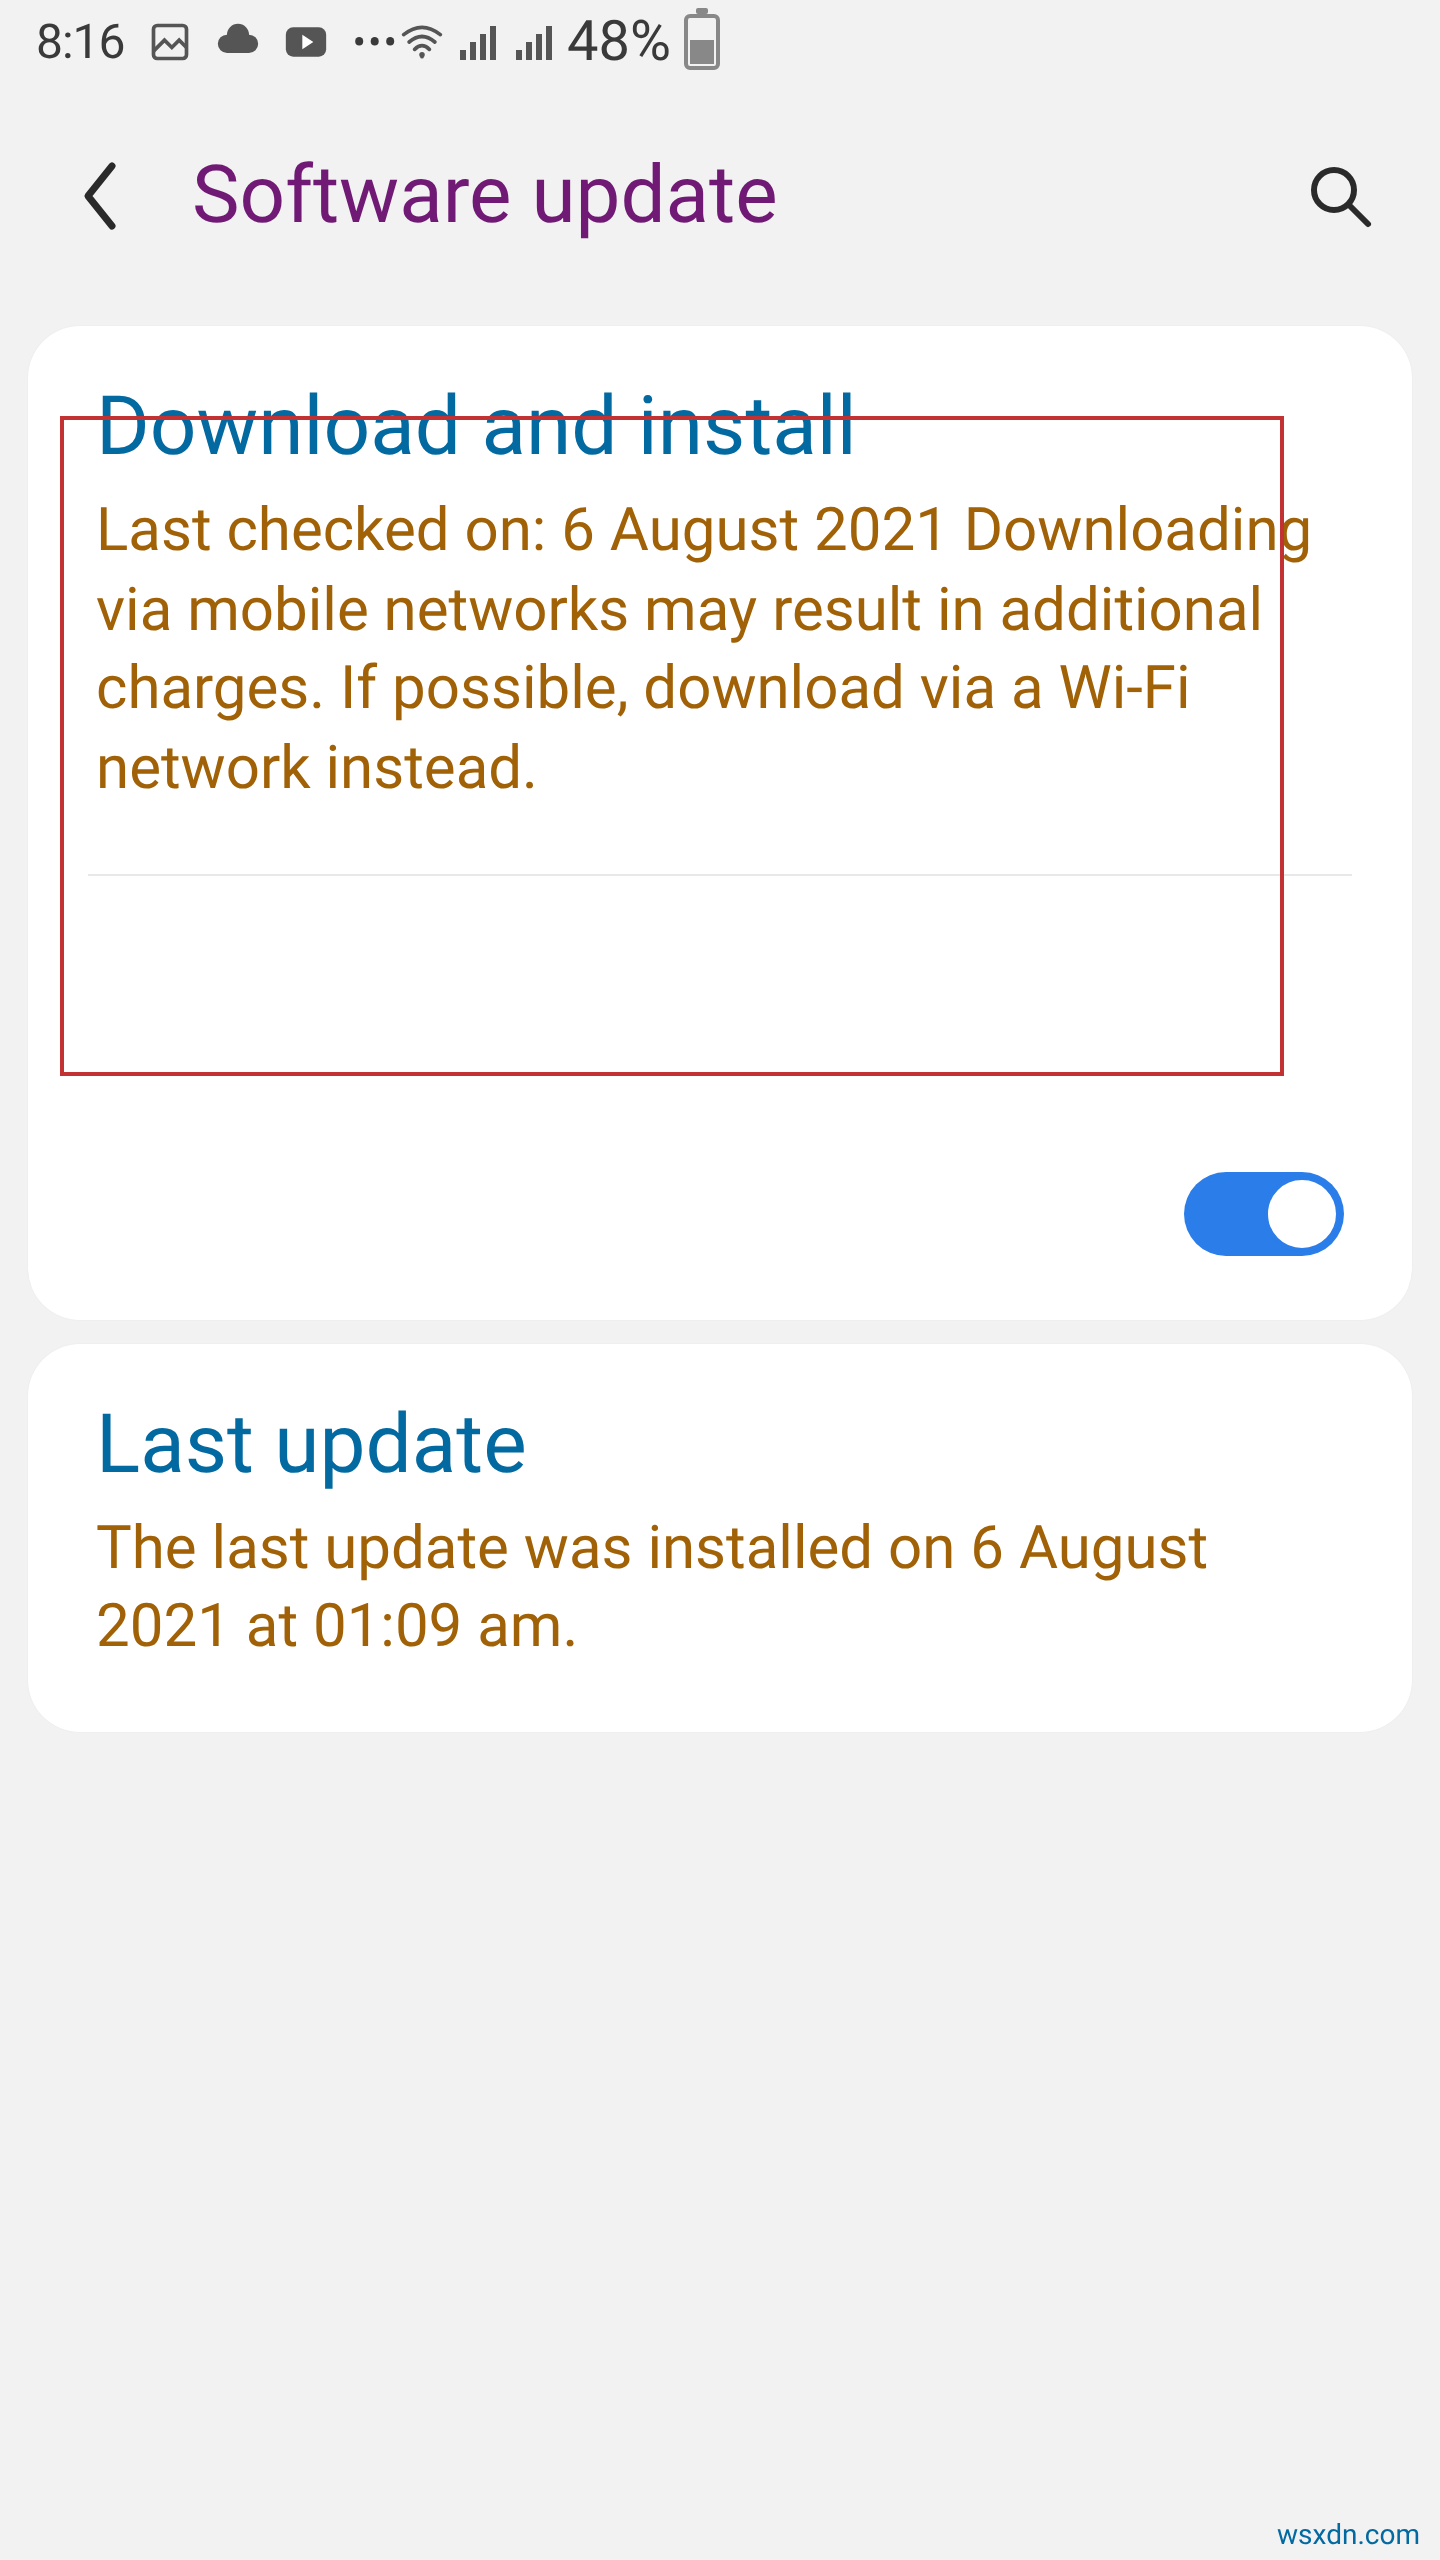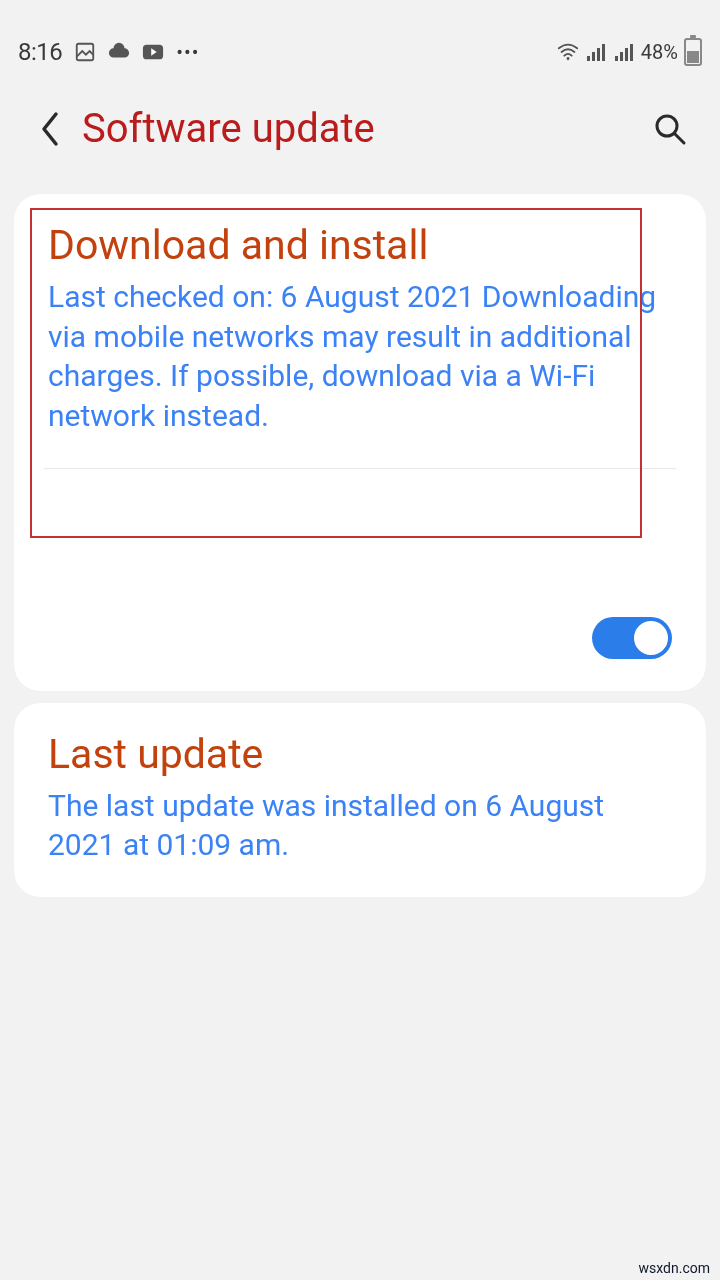--- a/index.html
+++ b/index.html
@@ -6,35 +6,34 @@
     body {
       width: 720px;
       height: 1280px;
       background: #f2f2f2;
       font-family: -apple-system, BlinkMacSystemFont, 'Segoe UI', Roboto, sans-serif;
       overflow: hidden;
       position: relative;
     }
     .status-bar {
       display: flex;
-      justify-content: space-between;
+      justify-content: flex-start;
       align-items: center;
       padding: 1px 18px 0 18px;
       height: 40px;
       font-size: 24px;
       color: #3a3a3a;
-      margin-top: 31px;
     }
     .status-left { display: flex; align-items: center; gap: 12px; }
     .status-right { display: flex; align-items: center; gap: 6px; }
     .status-time { font-weight: 400; letter-spacing: -0.5px; }
     .status-icons { display: flex; gap: 12px; align-items: center; }
     .icon-small { width: 22px; height: 22px; display: inline-flex; align-items: center; justify-content: center; }
     .dots { font-size: 20px; letter-spacing: 1px; }
-    .battery-text { font-size: 20px; }
+    .battery-text { font-size: 28px; }
     .battery-icon {
       width: 18px; height: 28px;
       border: 2px solid #888;
       border-radius: 3px;
       position: relative;
       display: inline-block;
     }
     .battery-icon::before {
       content: '';
       position: absolute;
@@ -57,22 +56,22 @@
     }
     .back-arrow {
       width: 40px;
       display: flex;
       align-items: center;
       justify-content: center;
     }
     .header-title {
       font-size: 40px;
       font-weight: 400;
-      color: #b91c1c;
-      margin-left: 12px;
+      color: #701a75;
+      margin-left: 26px;
       flex: 1;
     }
     .search-btn {
       width: 40px;
       display: flex;
       align-items: center;
       justify-content: center;
     }
     .card {
       background: #fff;
@@ -86,27 +85,27 @@
       position: relative;
     }
     .divider {
       height: 1px;
       background: #e8e8e8;
       margin: 0 30px;
     }
     .item-title {
       font-size: 41px;
       font-weight: 400;
-      color: #c2410c;
+      color: #0369a1;
       line-height: 1.15;
       margin-bottom: 8px;
     }
     .item-desc {
       font-size: 30px;
-      color: #3b82f6;
+      color: #a16207;
       line-height: 1.32;
       font-weight: 400;
     }
     .highlight-box {
       position: absolute;
       border: 2px solid #c33232;
       top: 208px;
       left: 30px;
       width: 612px;
       height: 330px;
@@ -138,21 +137,21 @@
       border: 2px solid #2b7de9;
       border-radius: 50%;
       right: 2px; top: 2px;
       box-sizing: border-box;
     }
     .watermark {
       position: absolute;
       bottom: 4px;
       right: 10px;
       font-size: 14px;
-      color: #0f172a;
+      color: #0369a1;
     }
     svg { display: block; }
   </style>
 </head>
 <body>
 
 <div class="status-bar">
   <div class="status-left">
     <span class="status-time">8:16</span>
     <span class="status-icons">

